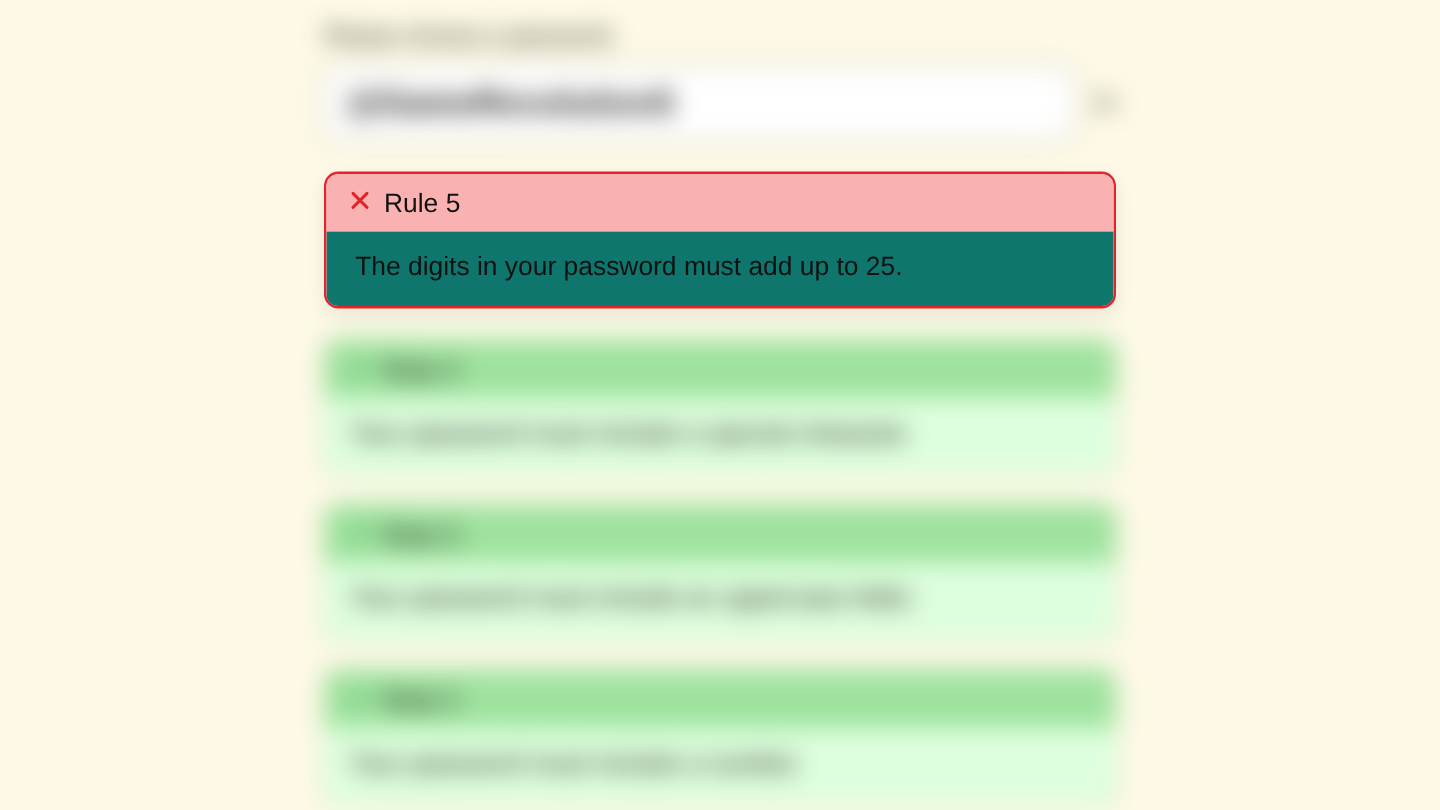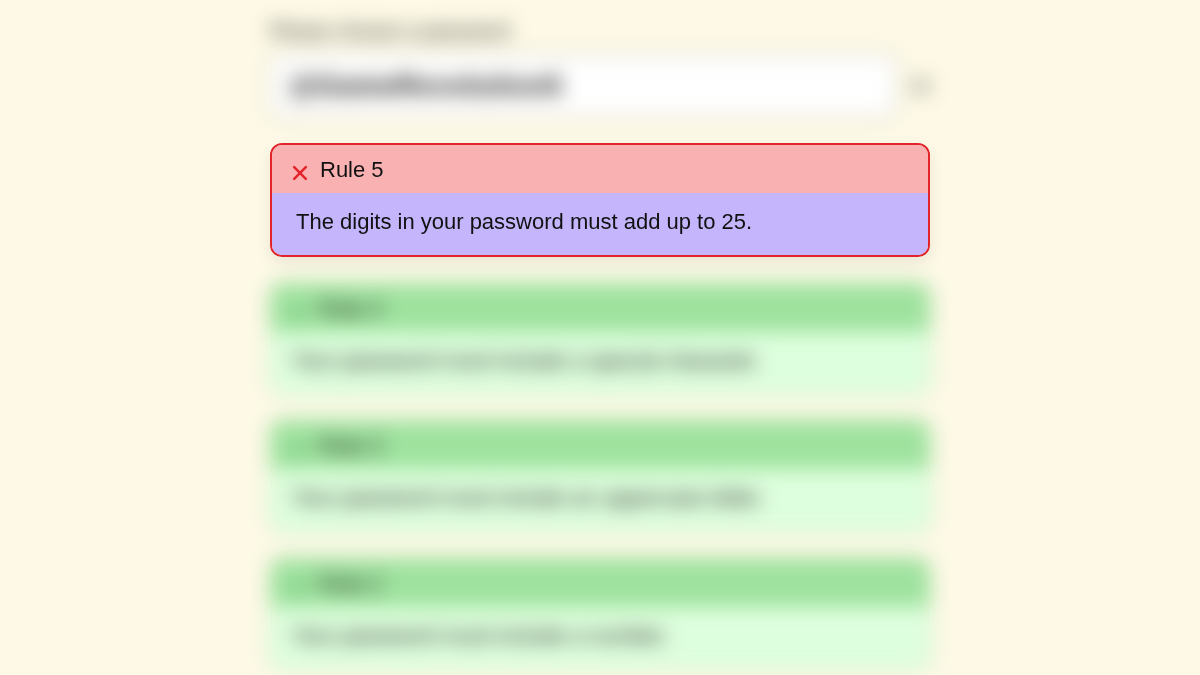--- a/index.html
+++ b/index.html
@@ -46,41 +46,41 @@
       color: #333;
     }
 
     .rule {
       border-radius: 12px;
       margin-bottom: 26px;
       overflow: hidden;
     }
     .rule-header {
       display: flex;
-      align-items: flex-end;
+      align-items: flex-start;
       gap: 10px;
       padding: 12px 18px 10px 18px;
       font-size: 22px;
       color: #111;
     }
     .rule-body {
       padding: 14px 20px 18px 20px;
       font-size: 22px;
       color: #111;
       line-height: 1.35;
     }
 
     
     .rule.failed {
       border: 2px solid #e3242b;
       box-shadow: 0 6px 16px rgba(0,0,0,0.08);
       background: #ffecec;
     }
     .rule.failed .rule-header { background: #f9b1b1; }
-    .rule.failed .rule-body   { background: #c4b5fd; padding-left: 24px; }
+    .rule.failed .rule-body   { background: #0f766e; padding-left: 24px; }
     .x-icon { color: #e3242b; flex-shrink: 0; }
 
     
     .rule.passed {
       border: 1px solid #7fd38a;
       background: #deffde;
     }
     .rule.passed .rule-header { background: #9ee29e; }
     .rule.passed .rule-body   { background: #deffde; }
     .check-icon { color: #2b8a3e; flex-shrink: 0; }

